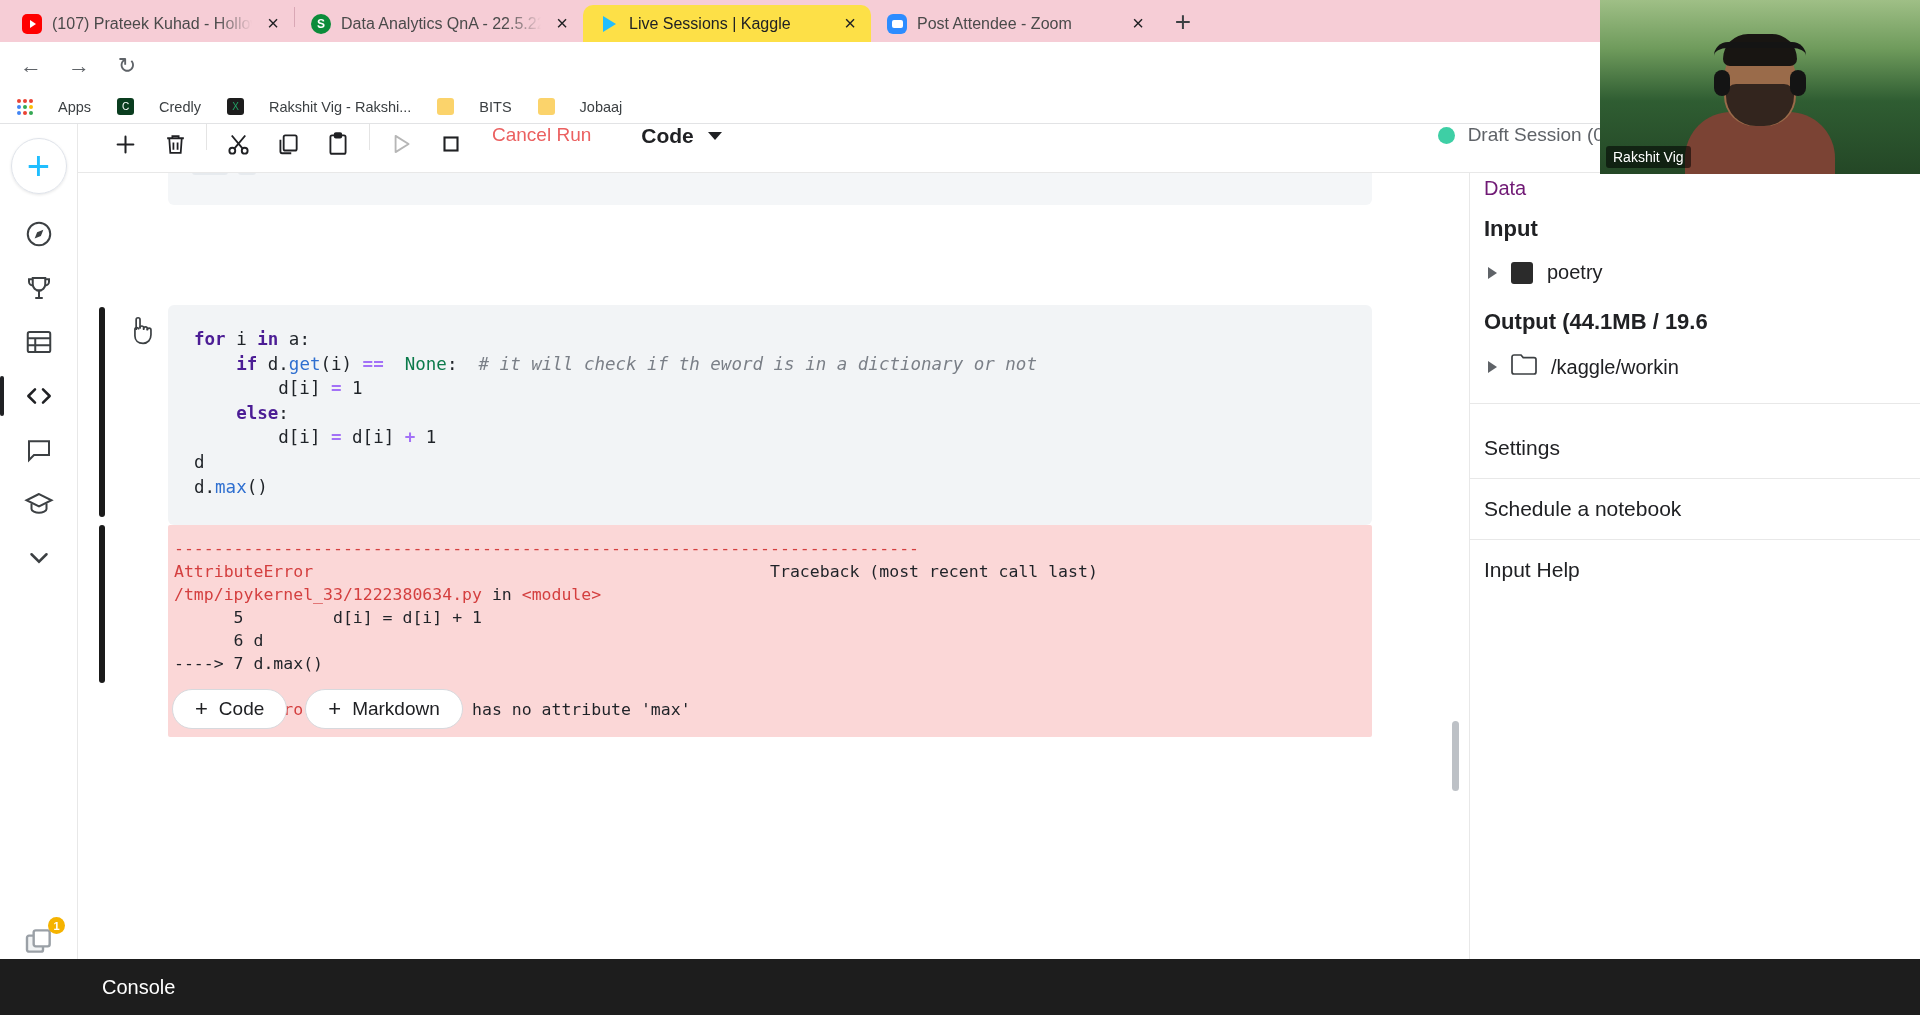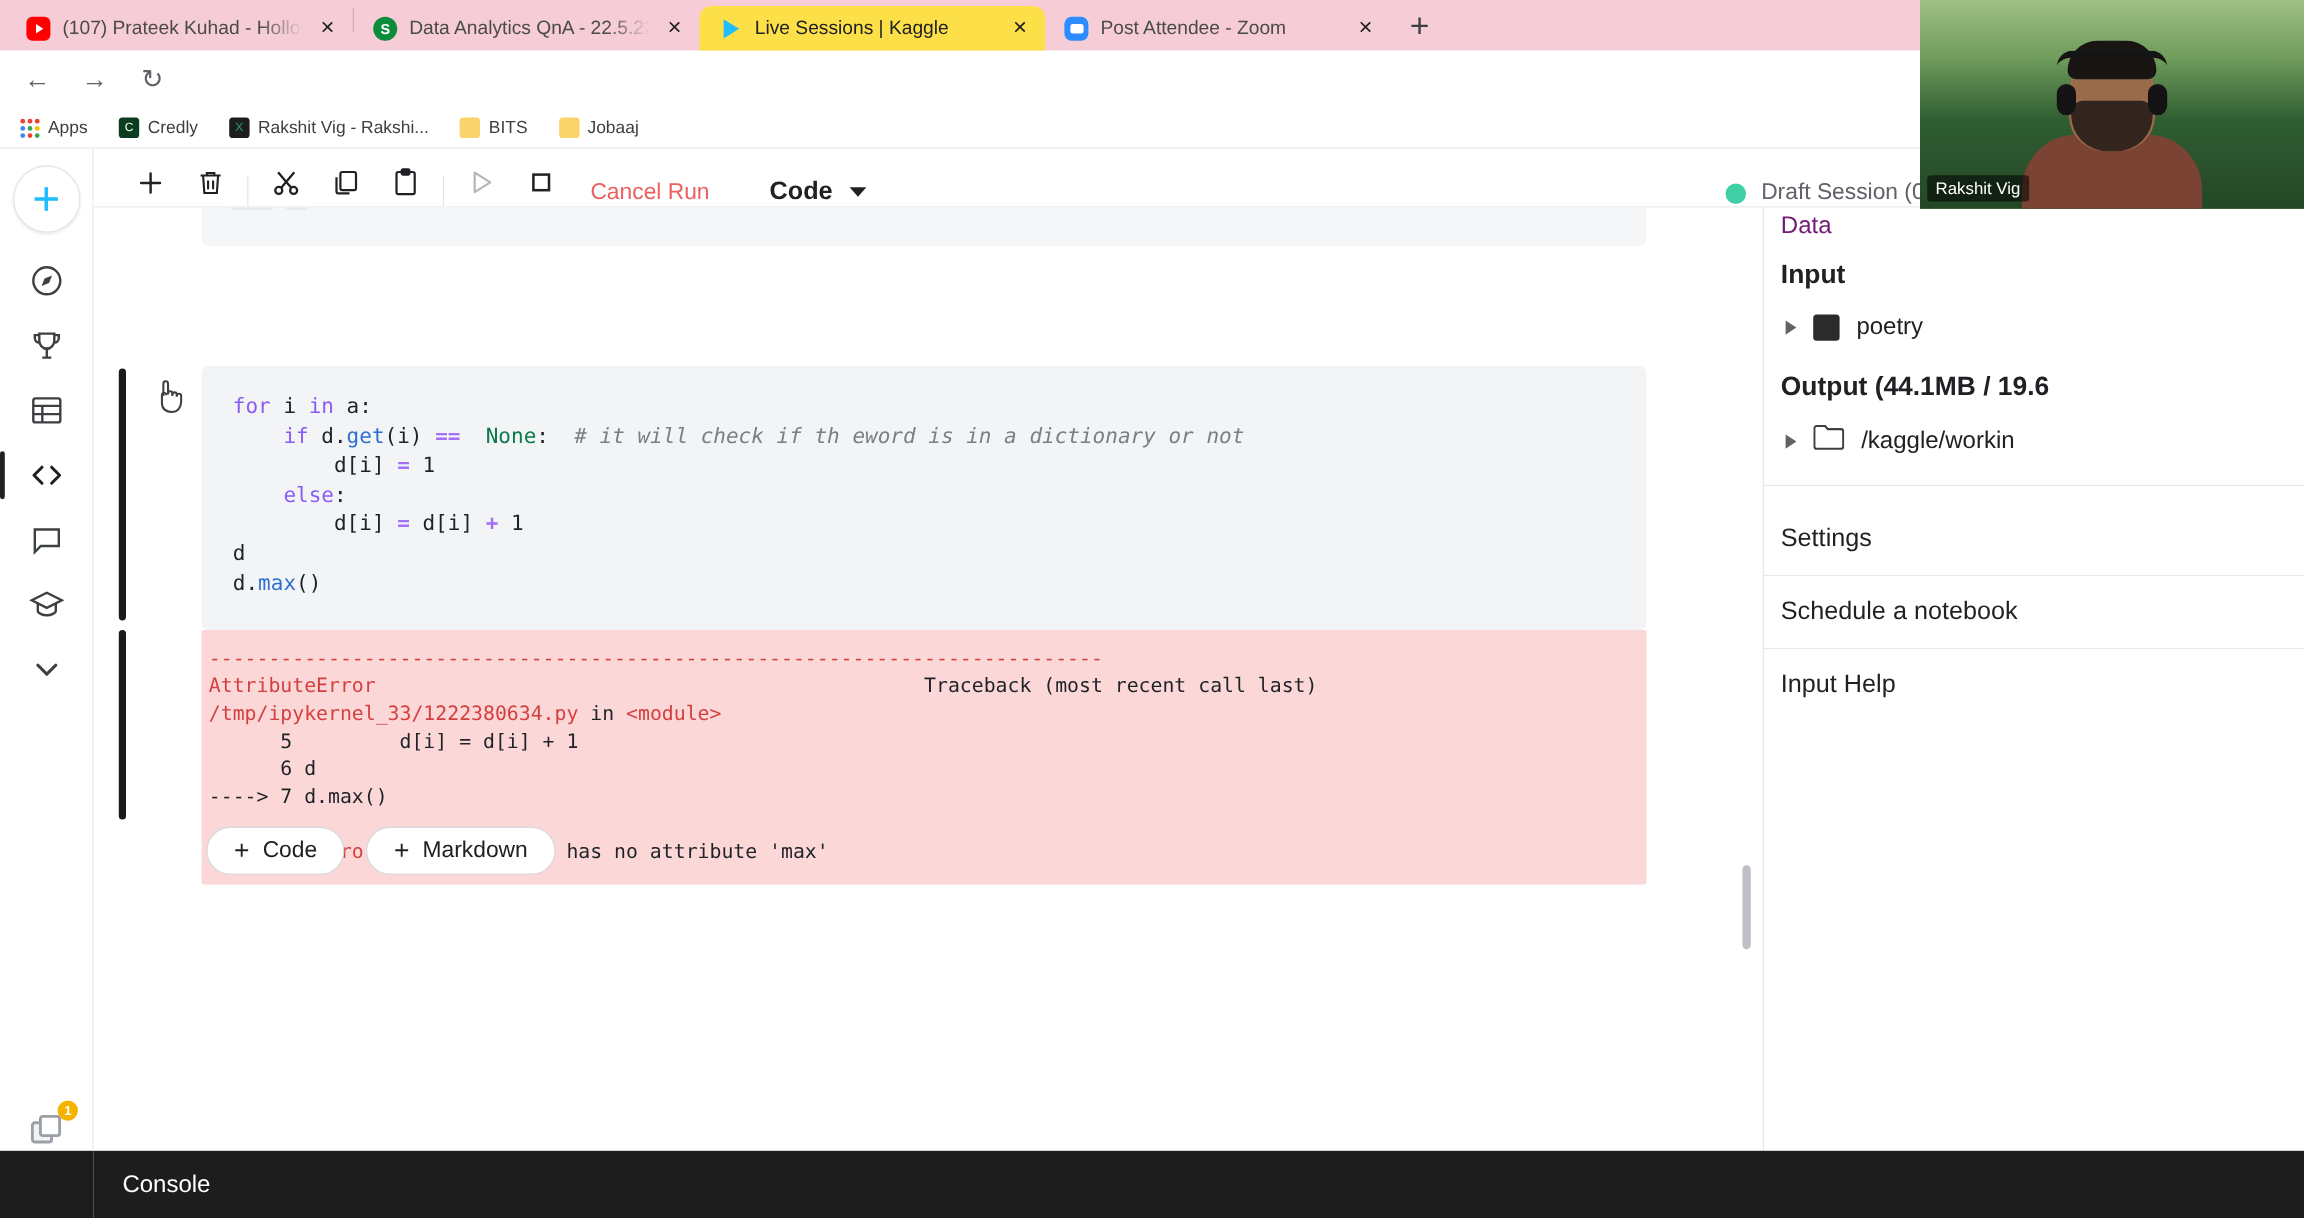--- a/index.html
+++ b/index.html
@@ -67,21 +67,21 @@
     display:flex; align-items:center; gap:12px; padding: 0 18px;
     font-size: 17px; color: #3c4043; margin-left: 6px;
   }
   .lock { font-size: 14px; color:#5f6368; }
 
   .bookmarks {
     height: 34px; background:#fff; display:flex; align-items:center;
     gap: 26px; padding: 0 14px 0 16px; font-size: 14.5px; color: #3c4043;
     border-bottom: 1px solid #e2e3e5;
   }
-  .bm { display:flex; align-items:center; gap:7px; white-space:nowrap; }
+  .bm { display:flex; align-items:center; gap:25px; white-space:nowrap; }
   .bm .bmi { width:17px;height:17px;border-radius:3px;flex:0 0 17px;
     display:flex;align-items:center;justify-content:center;font-size:10px;color:#fff;}
   .apps-grid { display:grid; grid-template-columns:repeat(3,4px); grid-gap:2px; }
   .apps-grid i { width:4px;height:4px;border-radius:50%; display:block; }
 
   
   .app { position:absolute; left:0; top:124px; right:0; bottom:0; background:#fff; }
 
   .leftrail {
     position:absolute; left:0; top:0; width:78px; bottom:0;
@@ -106,21 +106,21 @@
     position:absolute; bottom:58px; left:0; right:0; display:flex; justify-content:center;
   }
   .rail-bottom .badge{
     position:absolute; top:-8px; right:12px; background:#f5b300; color:#fff;
     font-size:11px; border-radius:50%; width:17px;height:17px;
     display:flex;align-items:center;justify-content:center; font-weight:bold;
   }
 
   .toolbar {
     position:absolute; left:78px; right:0; top:0; height:49px; background:#fff;
-    border-bottom:1px solid #e8e8e8; display:flex; align-items:flex-end;
+    border-bottom:1px solid #e8e8e8; display:flex; align-items:flex-start;
     padding: 0 16px 0 22px; gap: 0px;
   }
   .tb { width:50px;height:40px;display:flex;align-items:center;justify-content:center;
         color:#202124; }
   .tb.dim { color:#b6b6b6; }
   .tb-sep { width:1px; height:26px; background:#e4e4e4; margin:0 6px; }
   .cancelrun { color:#eb6060; font-size:19px; padding:0 16px; white-space:nowrap; }
   .celltype {
     display:flex; align-items:center; gap:14px; margin-left:34px;
     font-size:21px; font-weight:bold; color:#202124;
@@ -160,21 +160,21 @@
   }
 
   .codecell {
     position:absolute; left:90px; right:97px; top:132px;
     background:#f2f4f6; border-radius:6px; padding: 22px 26px 26px 26px;
   }
   pre.code {
     font-family:"DejaVu Sans Mono","Liberation Mono",monospace;
     font-size:17.5px; line-height:24.6px; color:#1f2328; white-space:pre;
   }
-  .k  { color:#8b5cf6; font-weight:normal;margin-top:31px; }     
+  .k  { color:#4c1d95; font-weight:bold;margin-top:31px; }     
   .bi { color:#0b7a4b; font-weight:normal; }     
   .op { color:#a371f7; font-weight:bold; }     
   .cm { color:#7a7f87; font-style:italic; }    
   .fn { color:#2f6fd0; }                        
   .nm { color:#1f2328; }
 
   .errcell {
     position:absolute; left:90px; right:97px; top:352px;
     background:#fbd7d7; border-radius:2px; padding: 12px 6px 16px 6px;
   }

